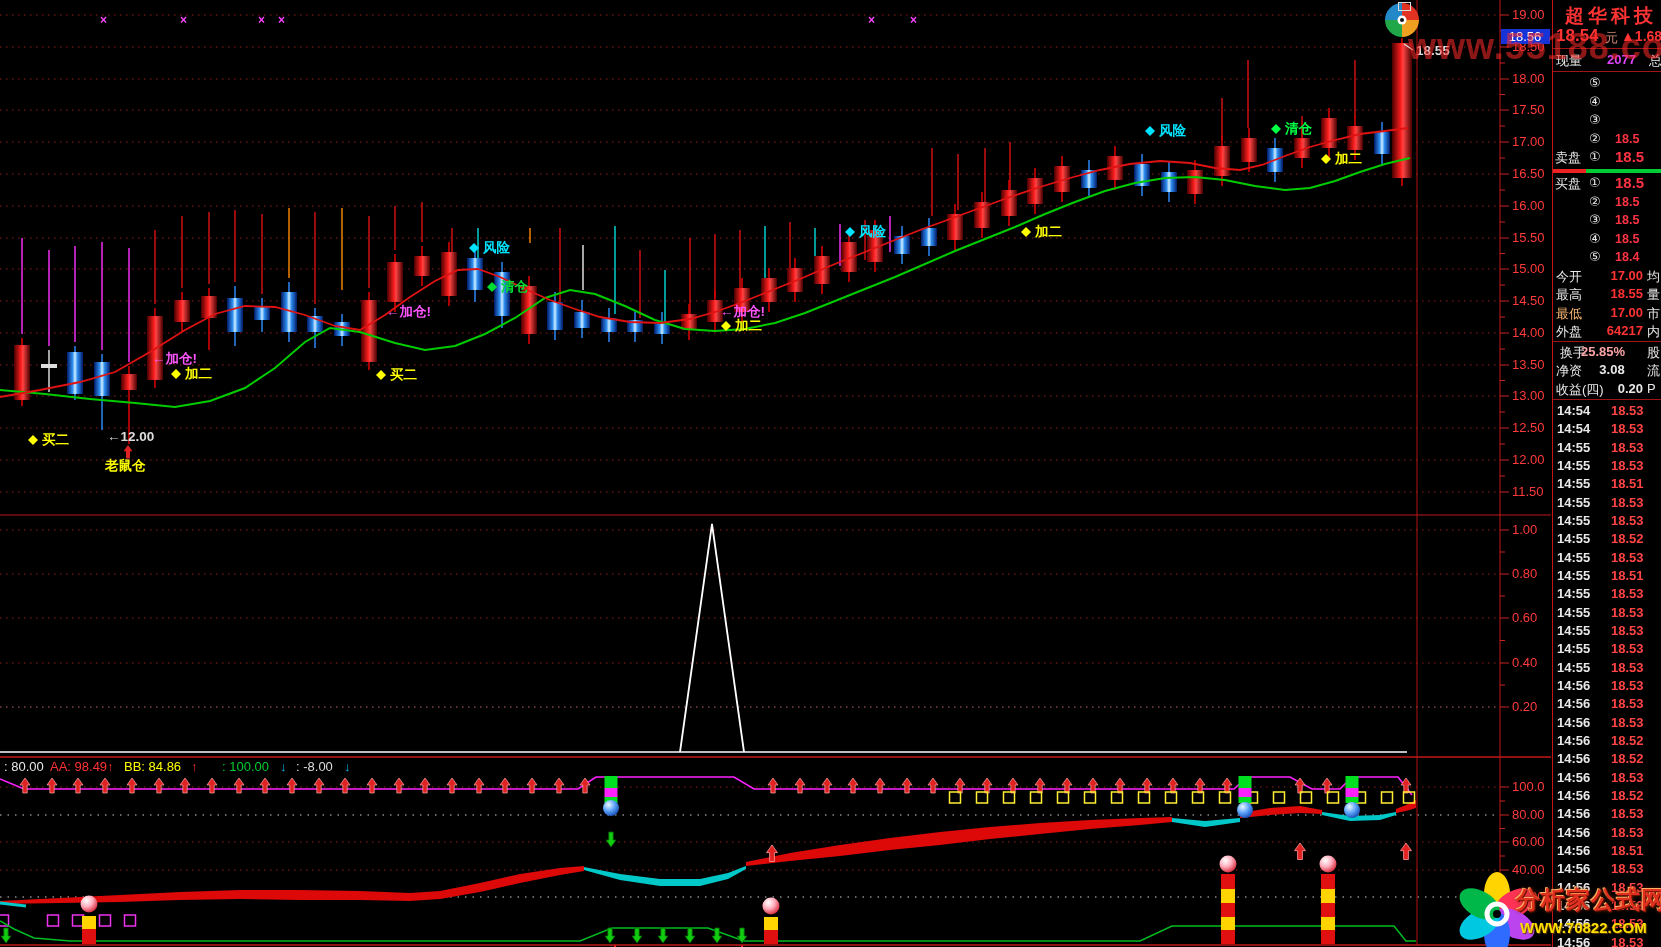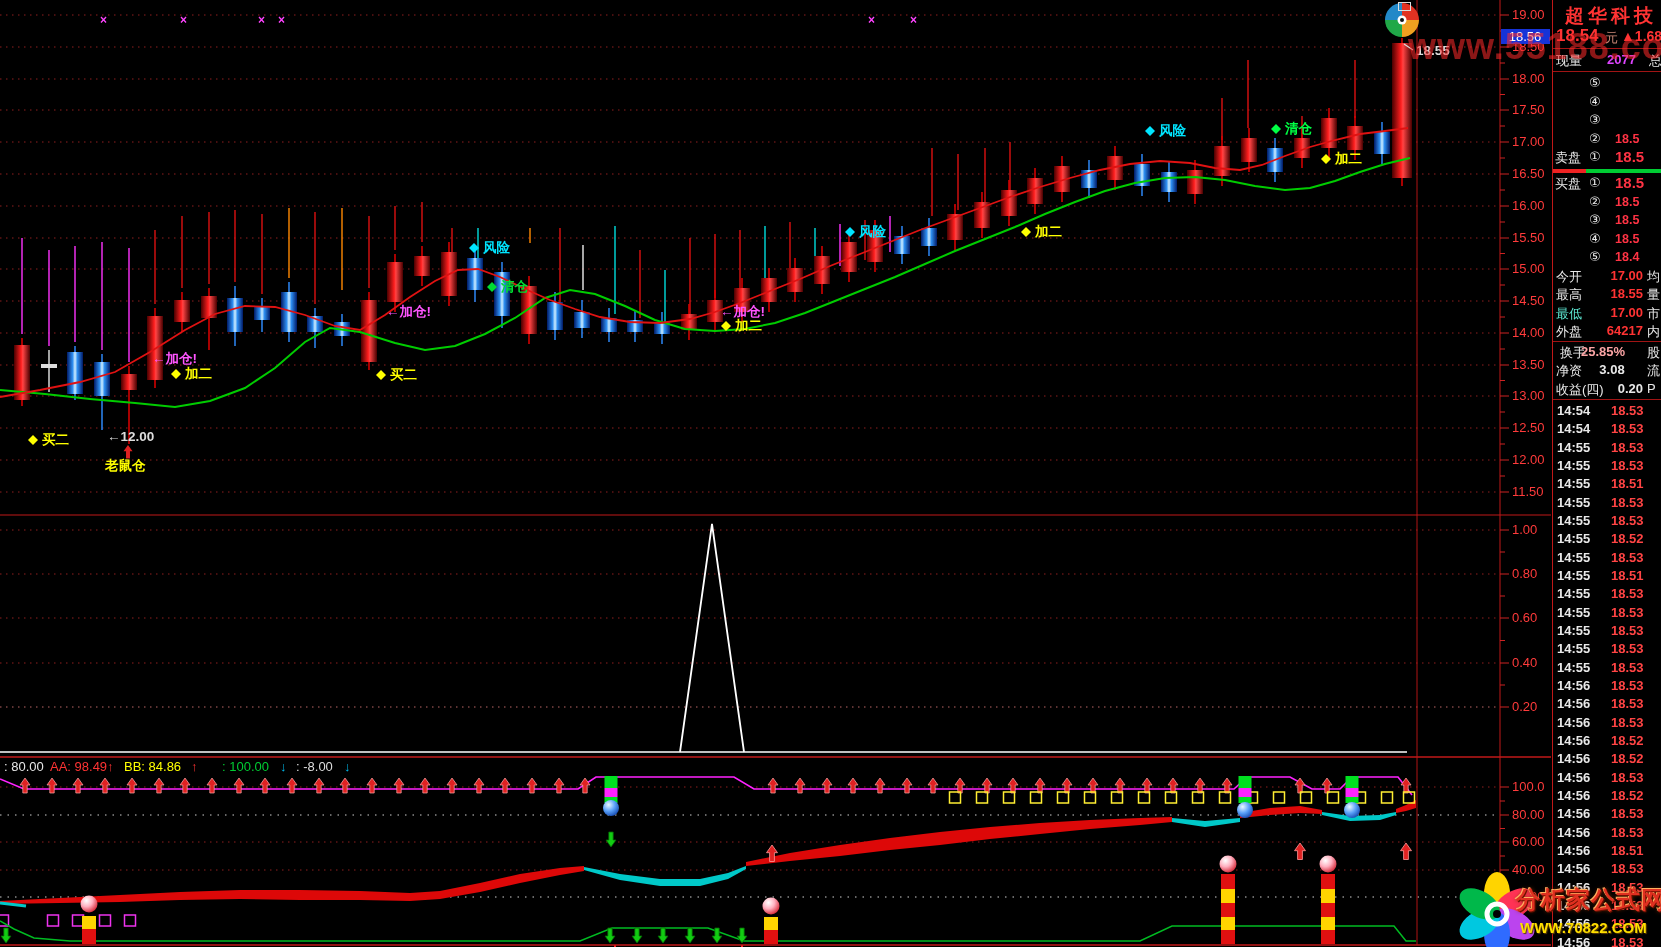--- a/index.html
+++ b/index.html
@@ -558,21 +558,21 @@
         </div>
       </div>
     <div class="hline" style="top:341px"></div>
     <div id="infoArea">
         <div class="abs" style="left: 3px; top: 268px; color: rgb(232, 232, 232);">今开</div>
         <div class="abs" style="left: 28px; top: 268px; color: rgb(255, 51, 51); width: 62px; text-align: right; font-weight: bold;">17.00</div>
         <div class="abs" style="left: 94px; top: 268px; color: rgb(232, 232, 232);">均</div>
         <div class="abs" style="left: 3px; top: 286.4px; color: rgb(232, 232, 232);">最高</div>
         <div class="abs" style="left: 28px; top: 286.4px; color: rgb(255, 51, 51); width: 62px; text-align: right; font-weight: bold;">18.55</div>
         <div class="abs" style="left: 94px; top: 286.4px; color: rgb(232, 232, 232);">量</div>
-        <div class="abs" style="left: 3px; top: 304.8px; color: #5eead4;">最低</div>
+        <div class="abs" style="left: 3px; top: 304.8px; color: #fdba74;">最低</div>
         <div class="abs" style="left: 28px; top: 304.8px; color: rgb(255, 51, 51); width: 62px; text-align: right; font-weight: bold;">17.00</div>
         <div class="abs" style="left: 94px; top: 304.8px; color: rgb(232, 232, 232);">市</div>
         <div class="abs" style="left: 3px; top: 323.2px; color: rgb(232, 232, 232);">外盘</div>
         <div class="abs" style="left: 28px; top: 323.2px; color: rgb(255, 51, 51); width: 62px; text-align: right; font-weight: bold;">64217</div>
         <div class="abs" style="left: 94px; top: 323.2px; color: rgb(232, 232, 232);">内</div>
         <div class="abs" style="left: 7px; top: 344px; color: rgb(232, 232, 232);">换手</div>
         <div class="abs" style="left: 28px; top: 344px; color: #fca5a5; width: 62px; font-weight: bold;">25.85%</div>
         <div class="abs" style="left: 94px; top: 344px; color: rgb(232, 232, 232);">股</div>
         <div class="abs" style="left: 3px; top: 362.4px; color: rgb(232, 232, 232);">净资</div>
         <div class="abs" style="left: 28px; top: 362.4px; color: rgb(232, 232, 232); width: 62px; text-align: center; font-weight: bold;">3.08</div>

